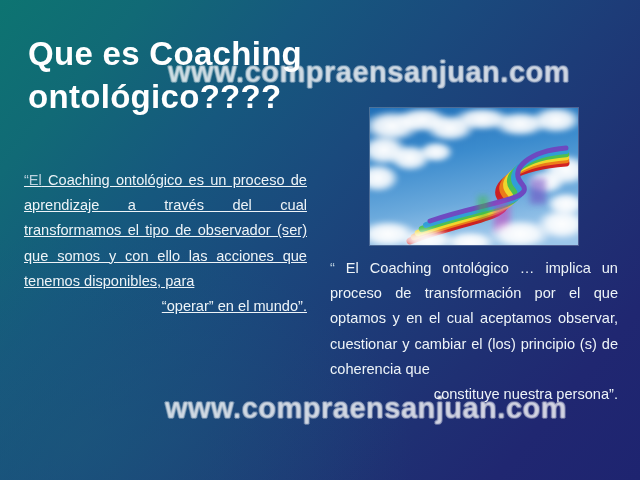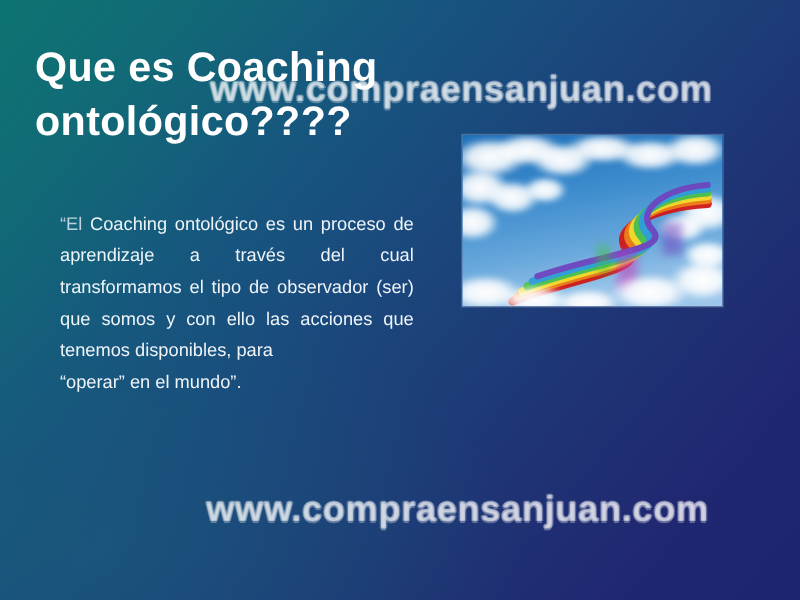--- a/index.html
+++ b/index.html
@@ -67,35 +67,36 @@
   
   .quote {
     position: absolute;
     z-index: 4;
     color: #eef4f8;
     font-size: 14.6px;
     line-height: 25.2px;
     text-align: justify;
   }
   .quote.left {
-    left: 48px;
+    left: 24px;
     top: 168px;
     width: 283px;
+    text-decoration: underline;
   }
   .quote.right {
     left: 330px;
     top: 256px;
     width: 288px;
   }
   .quote .lead {
     color: #bcd2df;
   }
   .quote .last-line {
     display: block;
-    text-align: left;
+    text-align: right;
   }
 
   
   .watermark {
     position: absolute;
     z-index: 5;
     pointer-events: none;
     font-size: 29px;
     font-weight: bold;
     letter-spacing: 0.5px;
@@ -186,16 +187,20 @@
         <ellipse cx="196" cy="96" rx="20" ry="12" fill="url(#cloudA)"></ellipse>
       </g>
     </svg>
   </div>
 
   <div class="quote left">
     <span class="lead">“El</span><span> Coaching ontológico es un proceso de aprendizaje a través del cual transformamos el tipo de observador (ser) que somos y con ello las acciones que tenemos disponibles, para</span>
     <span class="last-line">“operar” en el mundo”.</span>
   </div>
 
+  <div class="quote right">
+    <span class="lead">“</span><span> El Coaching ontológico … implica un proceso de transformación por el que optamos y en el cual aceptamos observar, cuestionar y cambiar el (los) principio (s) de coherencia que</span>
+    <span class="last-line">constituye nuestra persona”.</span>
+  </div>
 
   <div class="watermark bottom">www.compraensanjuan.com</div>
 
 </div>
 
 </body></html>

